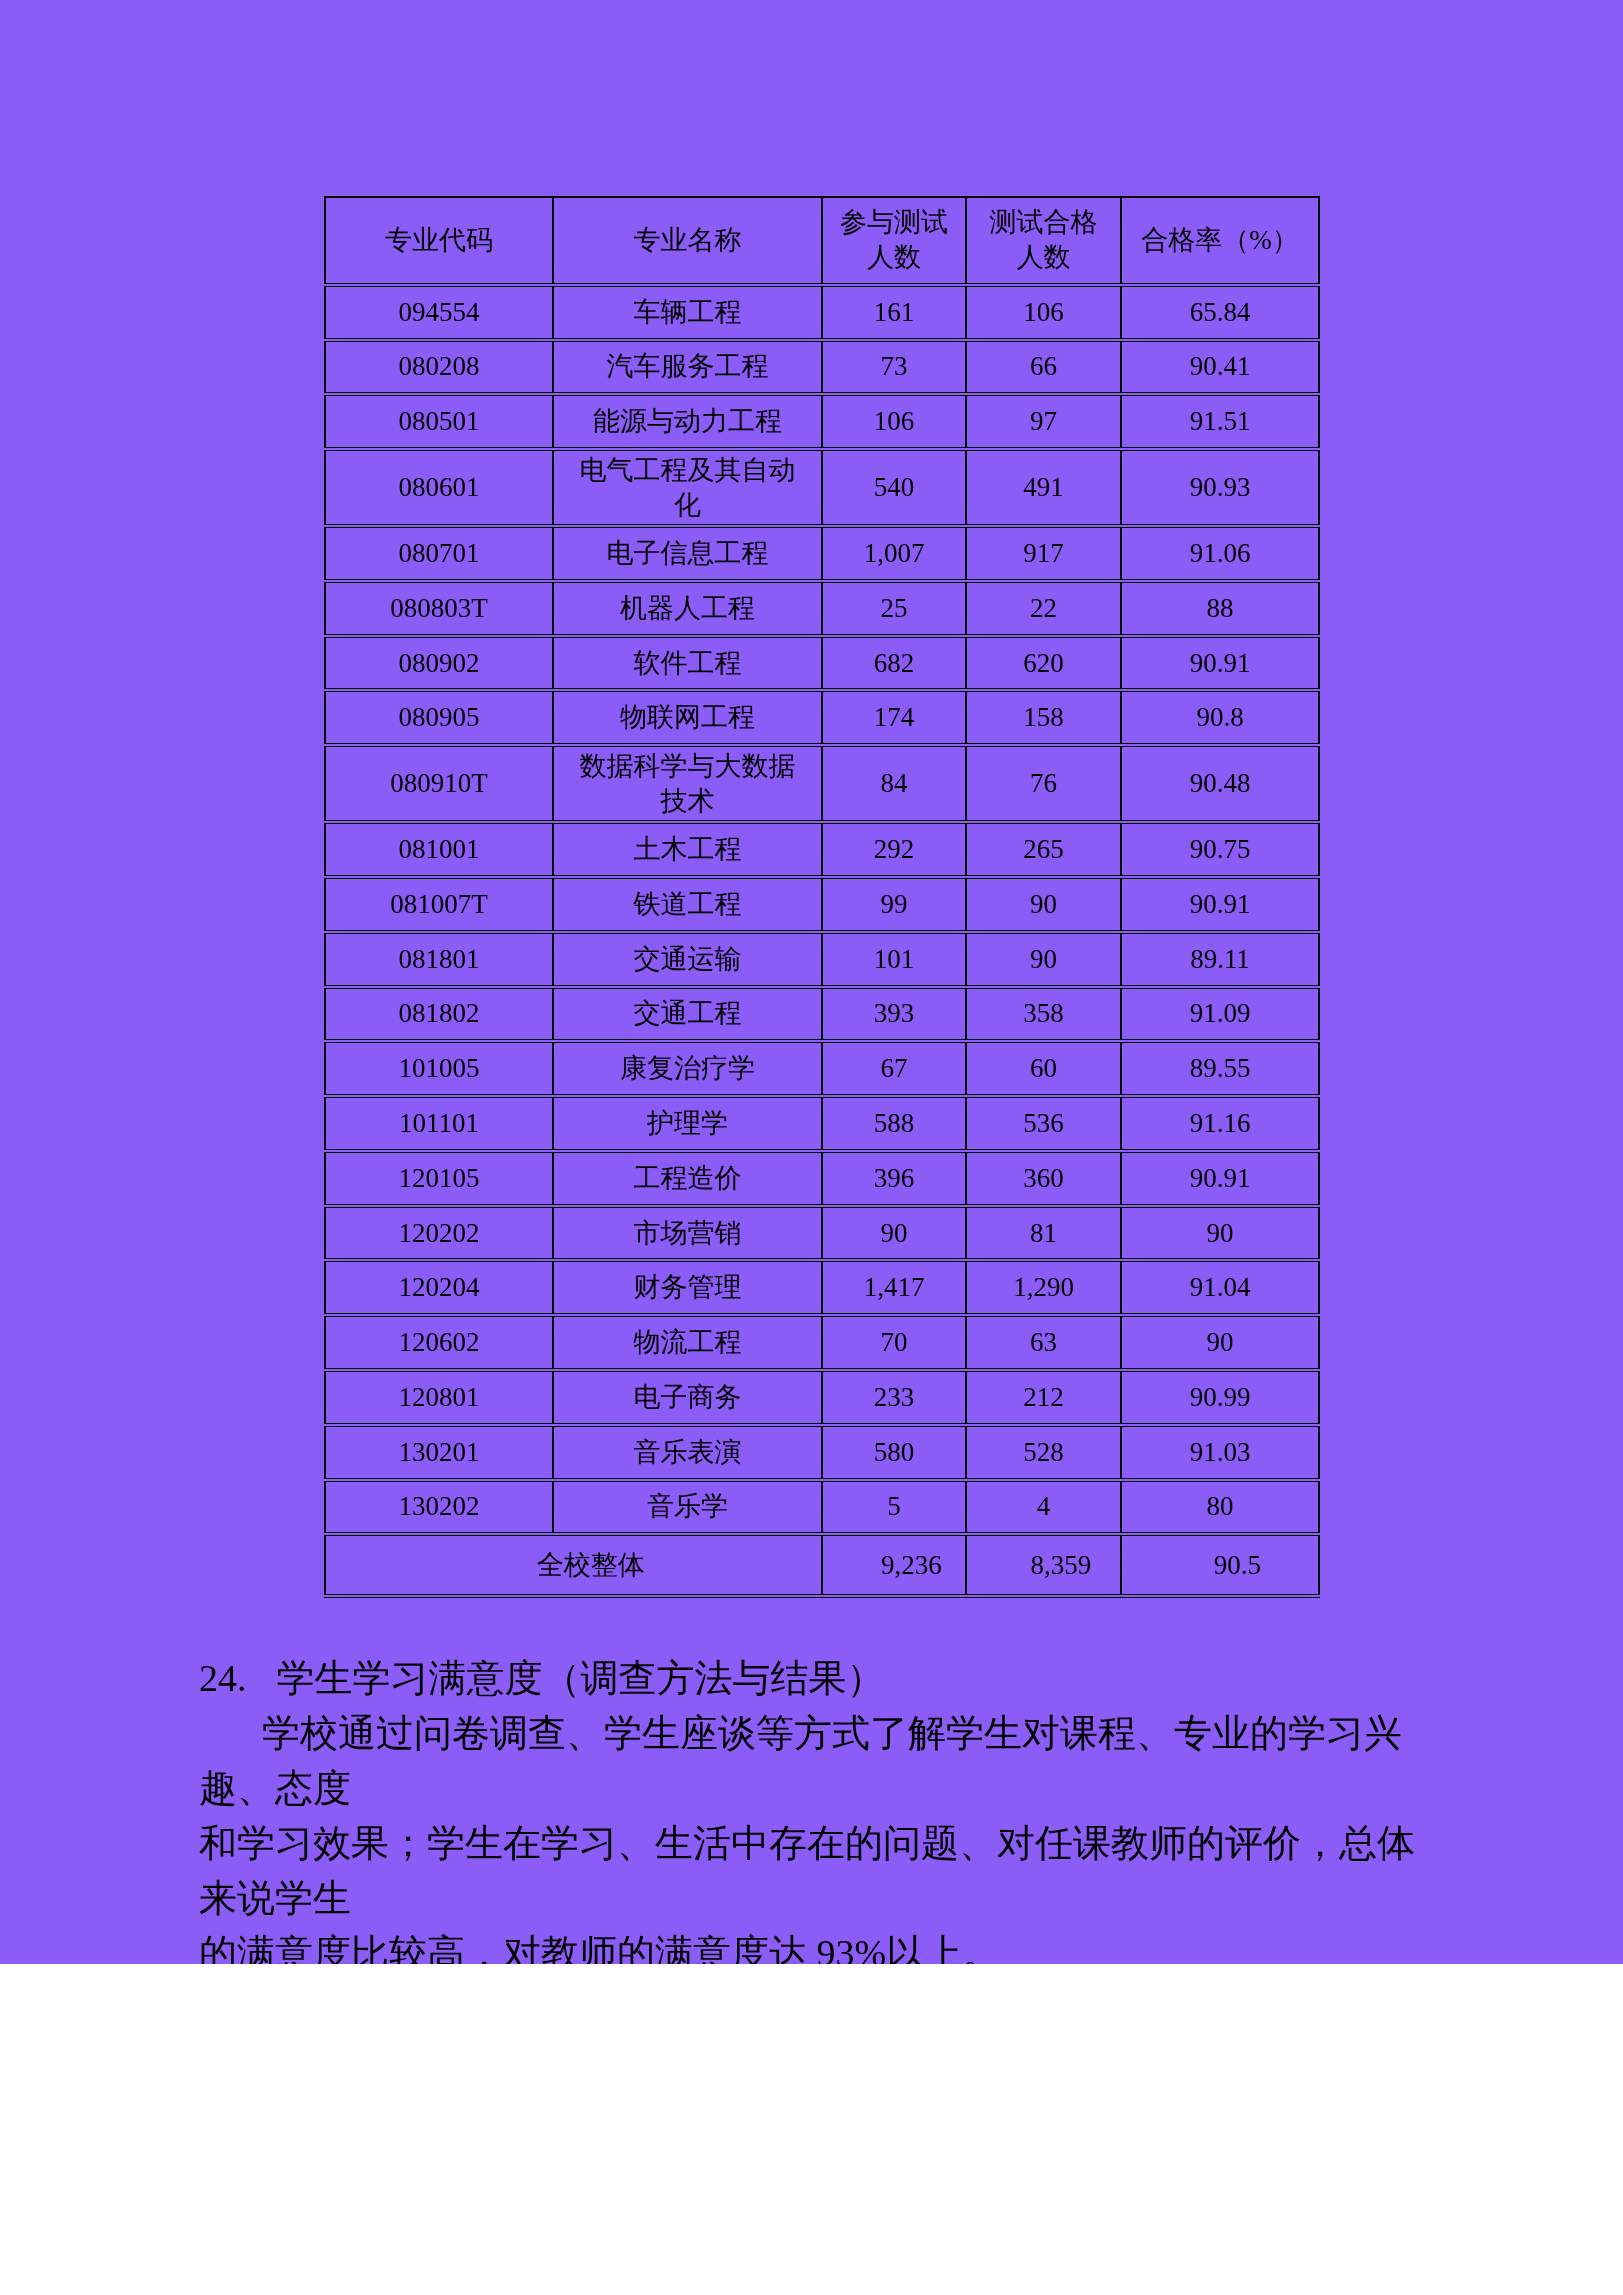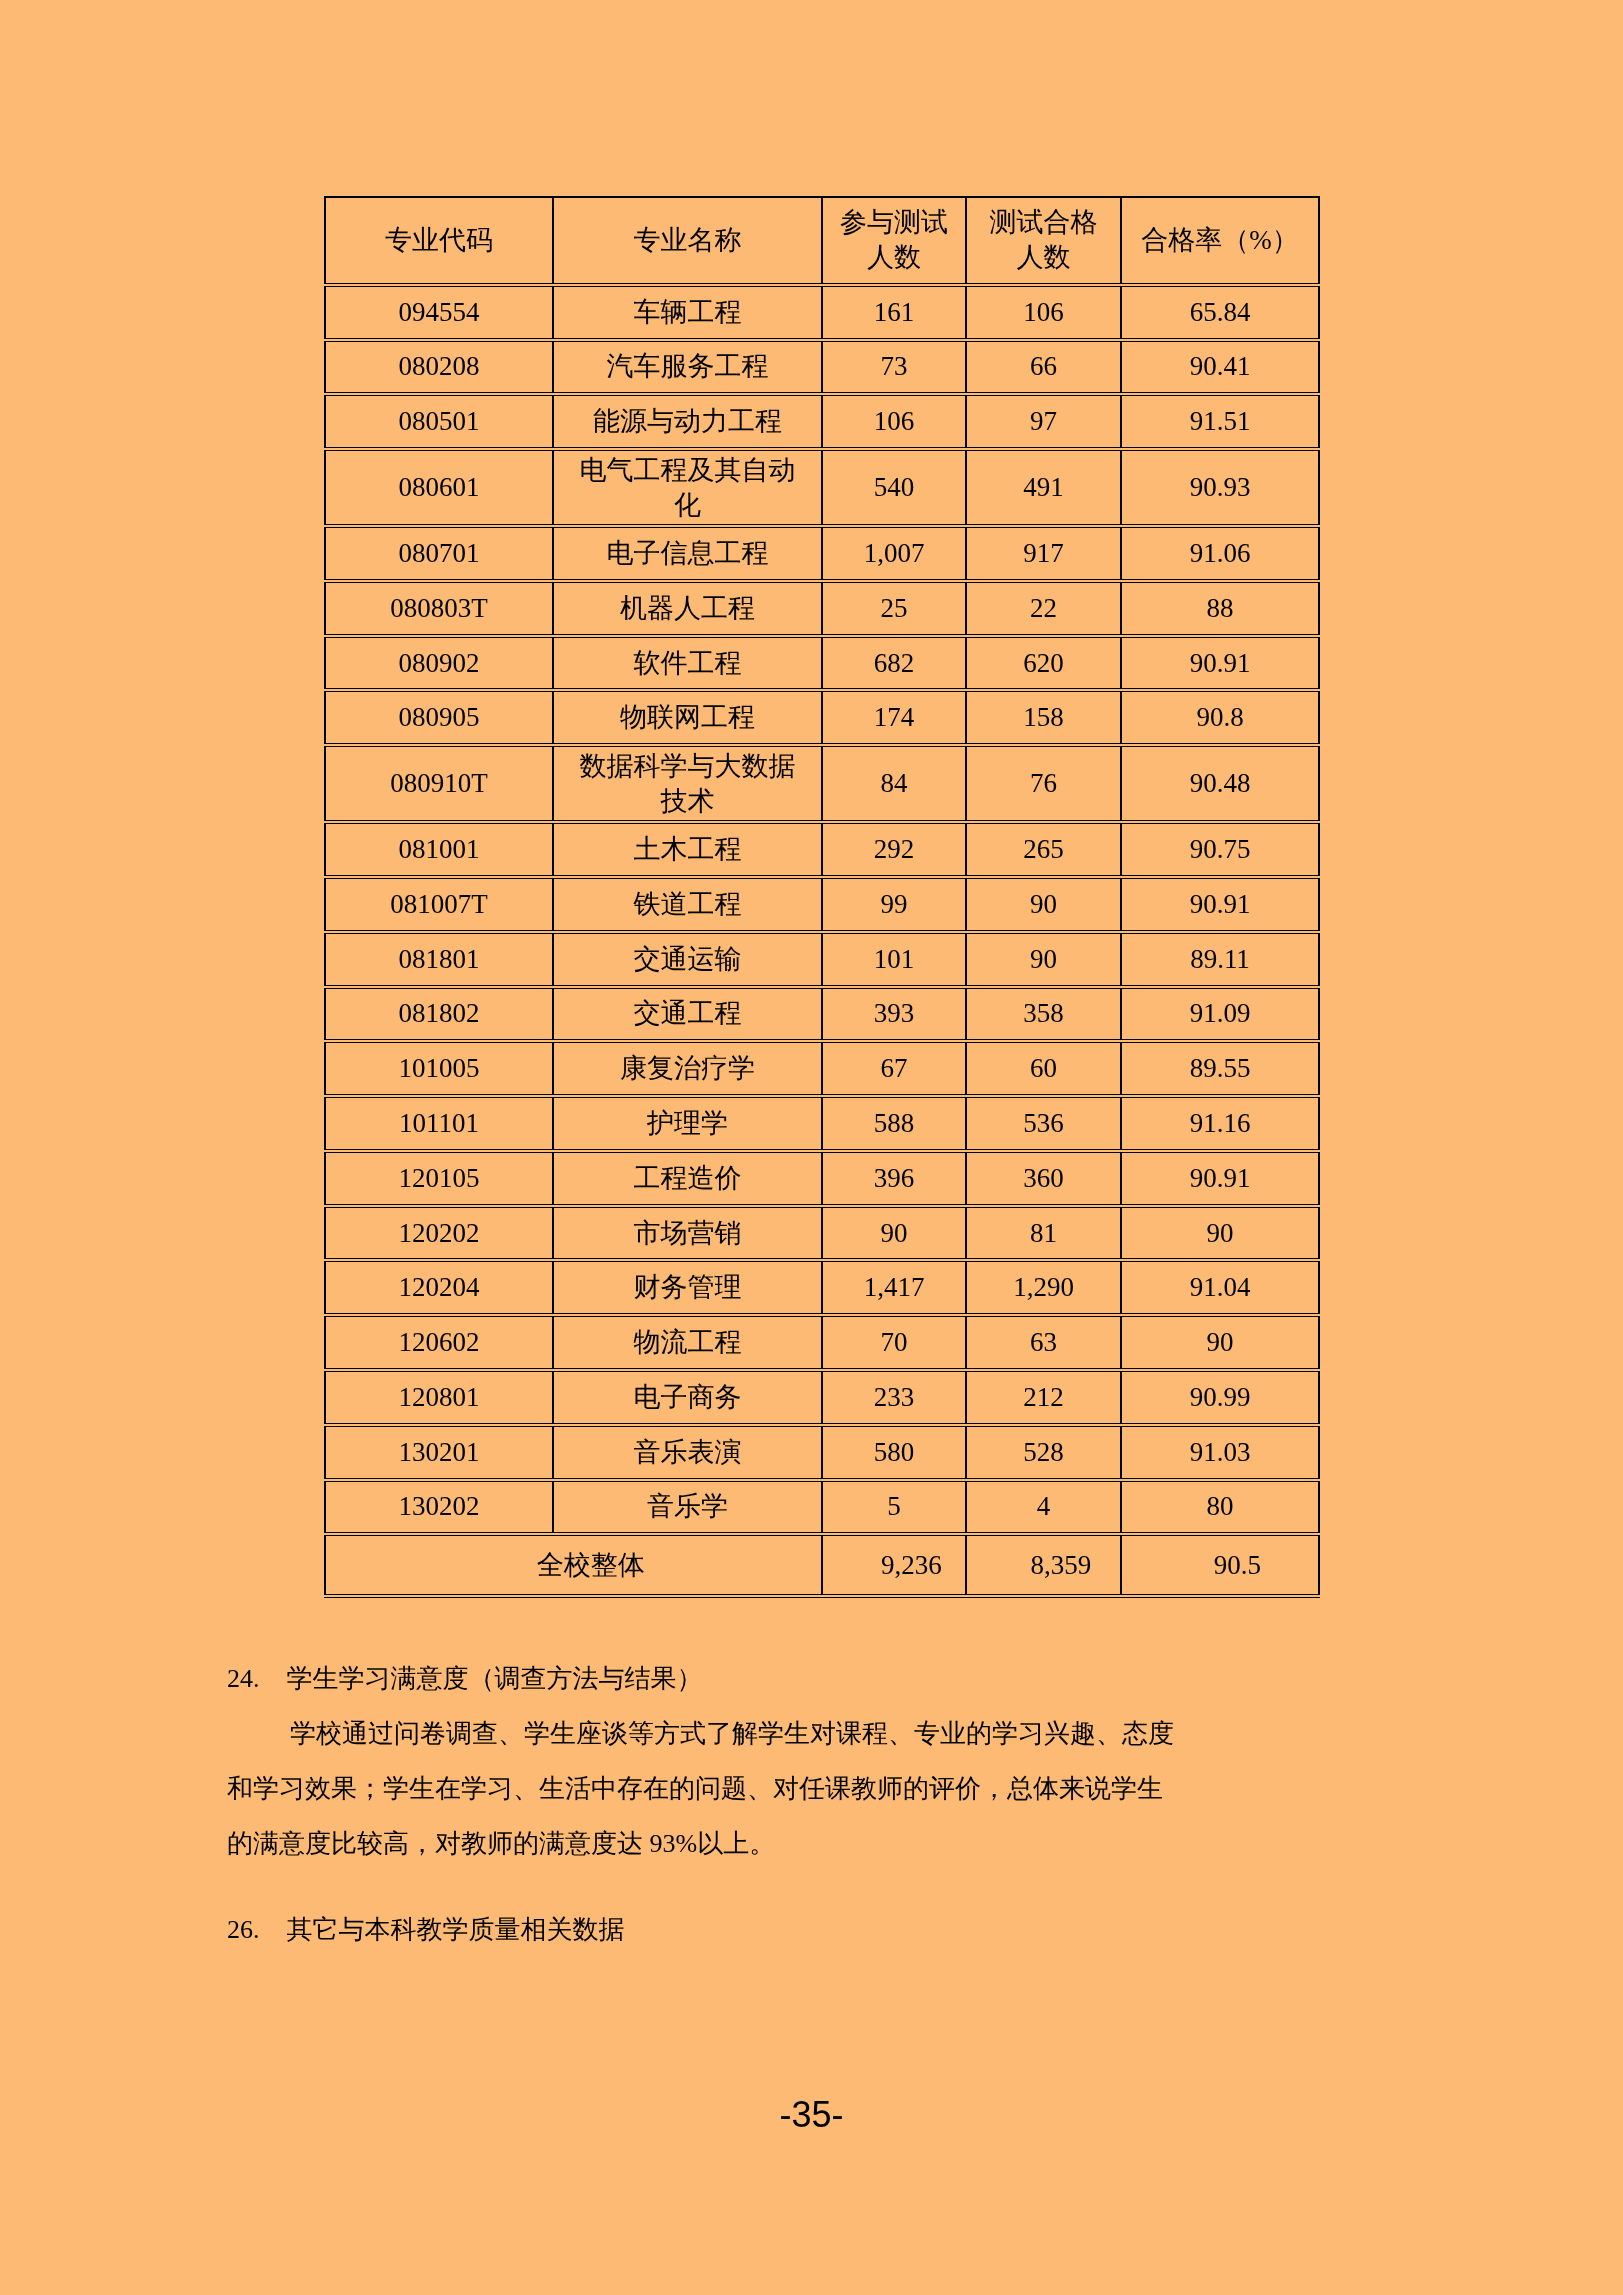--- a/index.html
+++ b/index.html
@@ -1,20 +1,20 @@
 <!DOCTYPE html>
 <html style="font-size:11px"><head>
 <meta charset="utf-8">
 <style>
   html, body { margin: 0; padding: 0; background: #ffffff; }
   .page {
     position: relative;
     width: 1623px;
-    height: 2295px;
-    background: #fdba74;
+    height: 1964px;
+    background: #8b5cf6;
     color: #000000;
     font-family: "Liberation Serif", "DejaVu Serif", serif;
     overflow: hidden;
   }
   
   table.stats {
     position: absolute;
     left: 324px;
     top: 196px;
     width: 993px;
@@ -36,23 +36,22 @@
   }
   table.stats th { height: 82px; }
   table.stats td { height: 48px; }
   table.stats tr.total-row td { height: 55px; padding-left: 40px; }
   
   .body-text {
     position: absolute;
     left: 199px;
     top: 1651px;
     width: 1234px;
-    font-size: 26px;
+    font-size: 38px;
     line-height: 55px;
-    margin-left: 28px;
   }
   .list-line .num { display: inline-block; margin-right: 20.5px; }
   .para-line { text-align: left; }
   .para-line.first { text-indent: 63px; }
   .gap-above { margin-top: 31px; }
   
   .page-footer {
     position: absolute;
     top: 2094px;
     left: 0;

